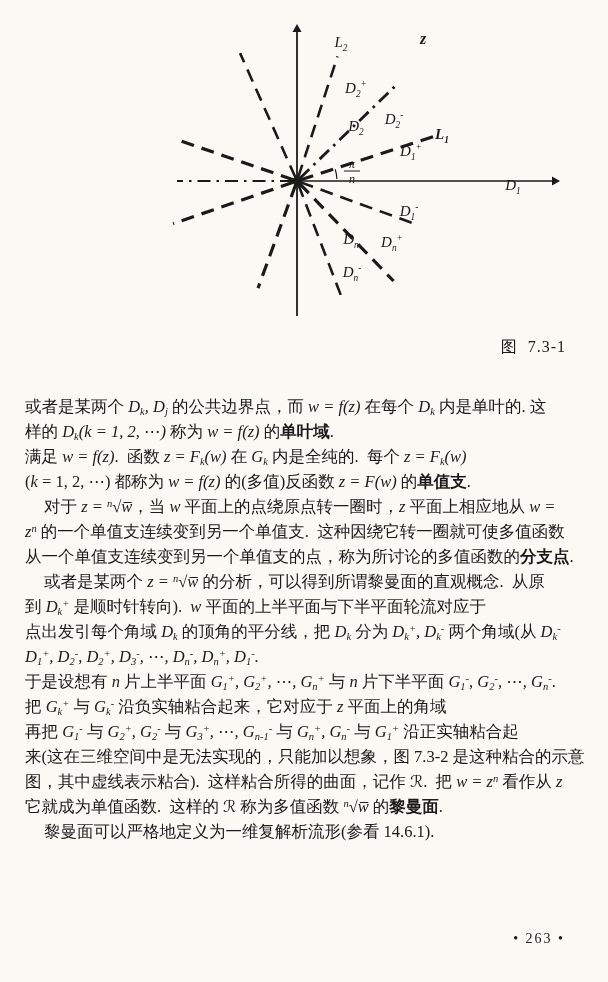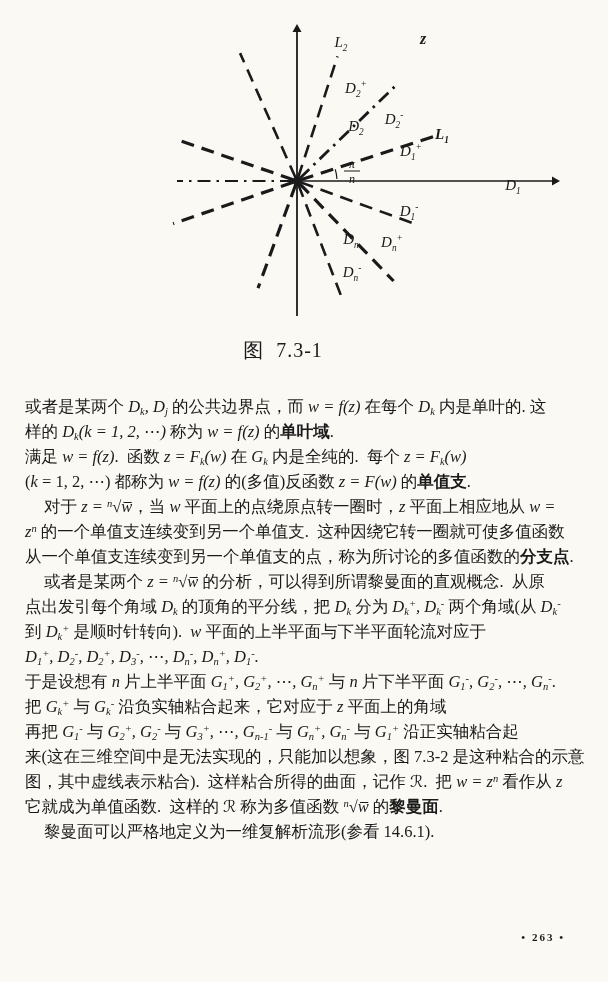--- a/index.html
+++ b/index.html
@@ -1,32 +1,32 @@
 <!DOCTYPE html>
 <html><head>
 <meta charset="utf-8">
 <style>
   html,body{margin:0;padding:0}
   .page{position:relative;width:608px;height:982px;overflow:hidden;
         font-family:"Liberation Serif","DejaVu Serif","DejaVu Sans",serif}
   .figure-svg{position:absolute;left:0;top:0}
-  .caption{position:absolute;left:0;top:337px;width:566px;text-align:center;
-           font-size:20px;white-space:pre;letter-spacing:1px}
+  .caption{position:absolute;left:0;top:337px;width:566px;text-align:right;
+           font-size:16px;white-space:pre;letter-spacing:1px}
   .body-text{position:absolute;left:25px;top:394px;width:552px;
              font-size:16.5px;line-height:25px}
   .line{white-space:pre;height:25px}
   .line.center{text-align:left}
   .line.indent{padding-left:19px}
   .b{font-weight:bold}
   .m{font-style:italic}
   sub,sup{font-size:10.5px;line-height:0}
   sub{vertical-align:-3px}
   sup{vertical-align:5px}
   .pageno{position:absolute;top:931px;left:0;width:565px;text-align:right;
-          font-size:11px;font-weight:bold;letter-spacing:2px}
+          font-size:14px;font-weight:normal;letter-spacing:2px}
   .flabel{font-family:"Liberation Serif","DejaVu Serif","DejaVu Sans",serif;font-style:italic}
   .fbold{font-weight:bold}
 </style>
 </head>
 <body>
 
 <div class="page" style="background: rgb(250, 249, 244); color: rgb(26, 26, 26);">
   <svg class="figure-svg" id="fig" width="608" height="362">
       <line x1="301" y1="181" x2="552" y2="181" stroke="#1a1a1a" stroke-width="1.6"></line>
       <polygon points="552,185.5 560,181 552,176.5" fill="#1a1a1a"></polygon>
@@ -65,22 +65,22 @@
   <div class="caption">图  7.3-1</div>
   <div class="body-text" id="bodyText">
       <div class="line"><span class="">或者是某两个 </span><span class="m">D<sub>k</sub>, D<sub>j</sub></span><span class=""> 的公共边界点，而 </span><span class="m">w = f(z)</span><span class=""> 在每个 </span><span class="m">D<sub>k</sub></span><span class=""> 内是单叶的. 这</span></div>
       <div class="line"><span class="">样的 </span><span class="m">D<sub>k</sub>(k = 1, 2, ⋯)</span><span class=""> 称为 </span><span class="m">w = f(z)</span><span class=""> 的</span><span class="b ">单叶域</span><span class="">.</span></div>
       <div class="line"><span class="">满足 </span><span class="m">w = f(z)</span><span class="">.  函数 </span><span class="m">z = F<sub>k</sub>(w)</span><span class=""> 在 </span><span class="m">G<sub>k</sub></span><span class=""> 内是全纯的.  每个 </span><span class="m">z = F<sub>k</sub>(w)</span></div>
       <div class="line"><span class="">(</span><span class="m">k</span><span class=""> = 1, 2, ⋯) 都称为 </span><span class="m">w = f(z)</span><span class=""> 的(多值)反函数 </span><span class="m">z = F(w)</span><span class=""> 的</span><span class="b ">单值支</span><span class="">.</span></div>
       <div class="line indent"><span class="">对于 </span><span class="m">z = <sup>n</sup>√w̅</span><span class="">，当 </span><span class="m">w</span><span class=""> 平面上的点绕原点转一圈时，</span><span class="m">z</span><span class=""> 平面上相应地从 </span><span class="m">w =</span></div>
       <div class="line"><span class="m">z<sup>n</sup></span><span class=""> 的一个单值支连续变到另一个单值支.  这种因绕它转一圈就可使多值函数</span></div>
       <div class="line"><span class="">从一个单值支连续变到另一个单值支的点，称为所讨论的多值函数的</span><span class="b ">分支点</span><span class="">.</span></div>
       <div class="line indent"><span class="">或者是某两个 </span><span class="m">z = <sup>n</sup>√w̅</span><span class=""> 的分析，可以得到所谓黎曼面的直观概念.  从原</span></div>
+      <div class="line"><span class="">到 </span><span class="m">D<sub>k</sub><sup>+</sup></span><span class=""> 是顺时针转向).  </span><span class="m">w</span><span class=""> 平面的上半平面与下半平面轮流对应于</span></div>
       <div class="line"><span class="">点出发引每个角域 </span><span class="m">D<sub>k</sub></span><span class=""> 的顶角的平分线，把 </span><span class="m">D<sub>k</sub></span><span class=""> 分为 </span><span class="m">D<sub>k</sub><sup>+</sup>, D<sub>k</sub><sup>-</sup></span><span class=""> 两个角域(从 </span><span class="m">D<sub>k</sub><sup>-</sup></span></div>
-      <div class="line"><span class="">到 </span><span class="m">D<sub>k</sub><sup>+</sup></span><span class=""> 是顺时针转向).  </span><span class="m">w</span><span class=""> 平面的上半平面与下半平面轮流对应于</span></div>
       <div class="line center"><span class="m">D<sub>1</sub><sup>+</sup>, D<sub>2</sub><sup>-</sup>, D<sub>2</sub><sup>+</sup>, D<sub>3</sub><sup>-</sup>, ⋯, D<sub>n</sub><sup>-</sup>, D<sub>n</sub><sup>+</sup>, D<sub>1</sub><sup>-</sup>.</span></div>
       <div class="line"><span class="">于是设想有 </span><span class="m">n</span><span class=""> 片上半平面 </span><span class="m">G<sub>1</sub><sup>+</sup>, G<sub>2</sub><sup>+</sup>, ⋯, G<sub>n</sub><sup>+</sup></span><span class=""> 与 </span><span class="m">n</span><span class=""> 片下半平面 </span><span class="m">G<sub>1</sub><sup>-</sup>, G<sub>2</sub><sup>-</sup>, ⋯, G<sub>n</sub><sup>-</sup></span><span class="">.</span></div>
       <div class="line"><span class="">把 </span><span class="m">G<sub>k</sub><sup>+</sup></span><span class=""> 与 </span><span class="m">G<sub>k</sub><sup>-</sup></span><span class=""> 沿负实轴粘合起来，它对应于 </span><span class="m">z</span><span class=""> 平面上的角域</span></div>
       <div class="line"><span class="">再把 </span><span class="m">G<sub>1</sub><sup>-</sup></span><span class=""> 与 </span><span class="m">G<sub>2</sub><sup>+</sup>, G<sub>2</sub><sup>-</sup></span><span class=""> 与 </span><span class="m">G<sub>3</sub><sup>+</sup>, ⋯, G<sub>n-1</sub><sup>-</sup></span><span class=""> 与 </span><span class="m">G<sub>n</sub><sup>+</sup>, G<sub>n</sub><sup>-</sup></span><span class=""> 与 </span><span class="m">G<sub>1</sub><sup>+</sup></span><span class=""> 沿正实轴粘合起</span></div>
       <div class="line"><span class="">来(这在三维空间中是无法实现的，只能加以想象，图 7.3-2 是这种粘合的示意</span></div>
       <div class="line"><span class="">图，其中虚线表示粘合).  这样粘合所得的曲面，记作 </span><span class="m">ℛ</span><span class="">.  把 </span><span class="m">w = z<sup>n</sup></span><span class=""> 看作从 </span><span class="m">z</span></div>
       <div class="line"><span class="">它就成为单值函数.  这样的 </span><span class="m">ℛ</span><span class=""> 称为多值函数 </span><span class="m"><sup>n</sup>√w̅</span><span class=""> 的</span><span class="b ">黎曼面</span><span class="">.</span></div>
       <div class="line indent"><span class="">黎曼面可以严格地定义为一维复解析流形(参看 14.6.1).</span></div>
     </div>
   <div class="pageno">• 263 •</div>

